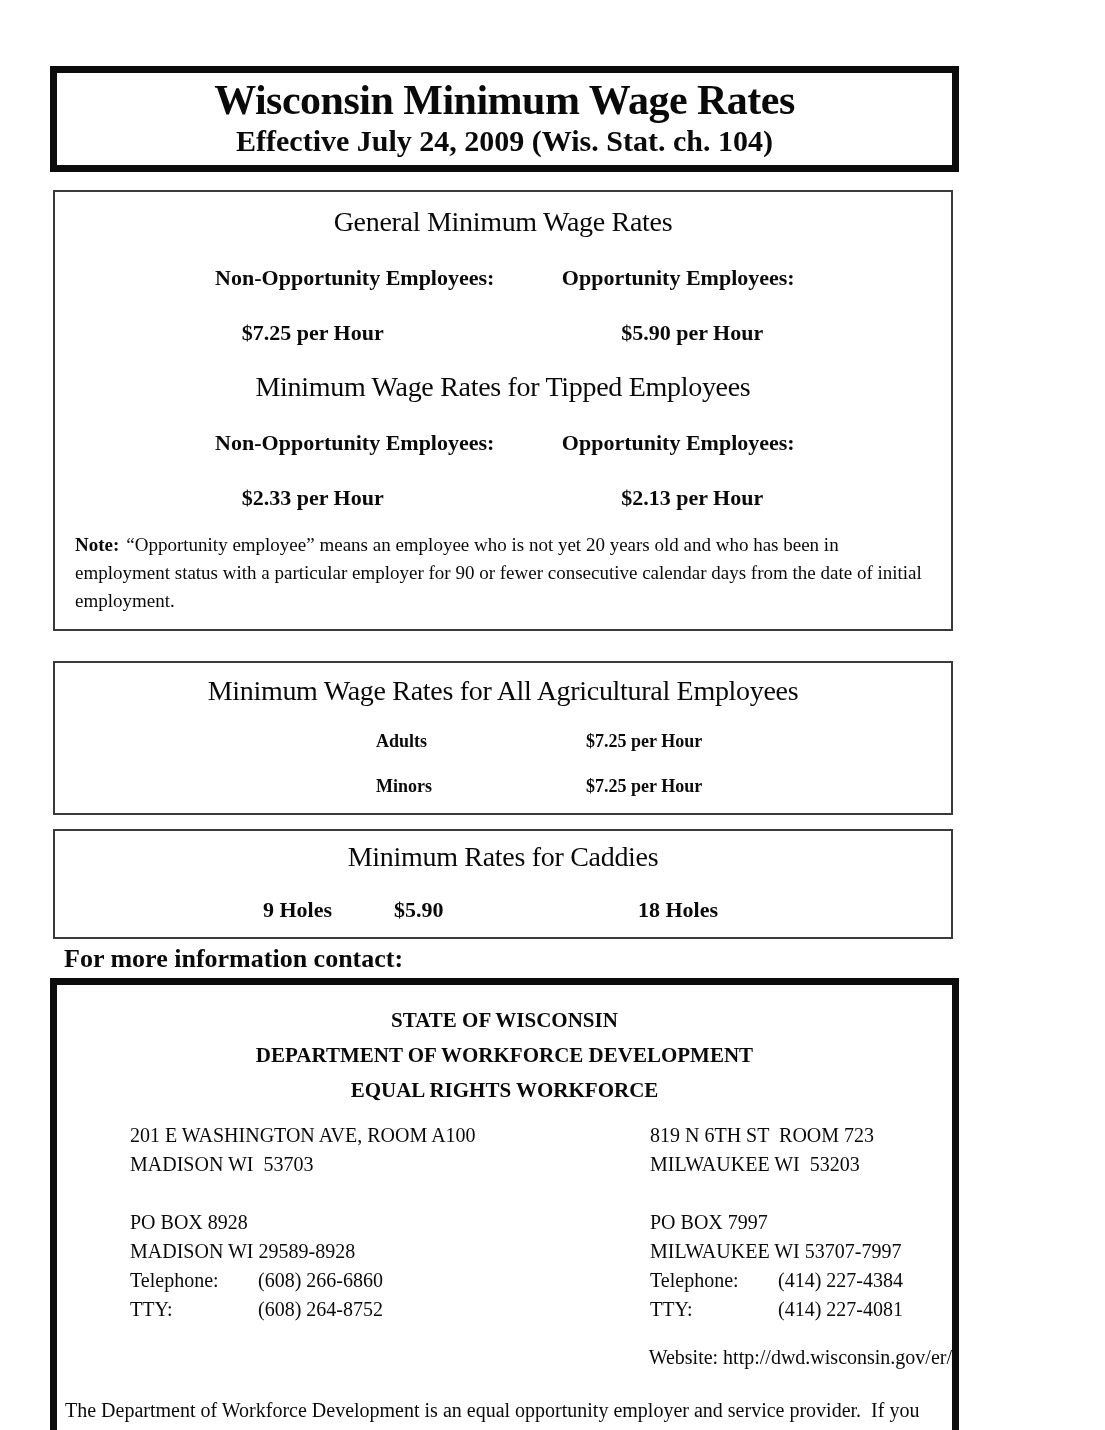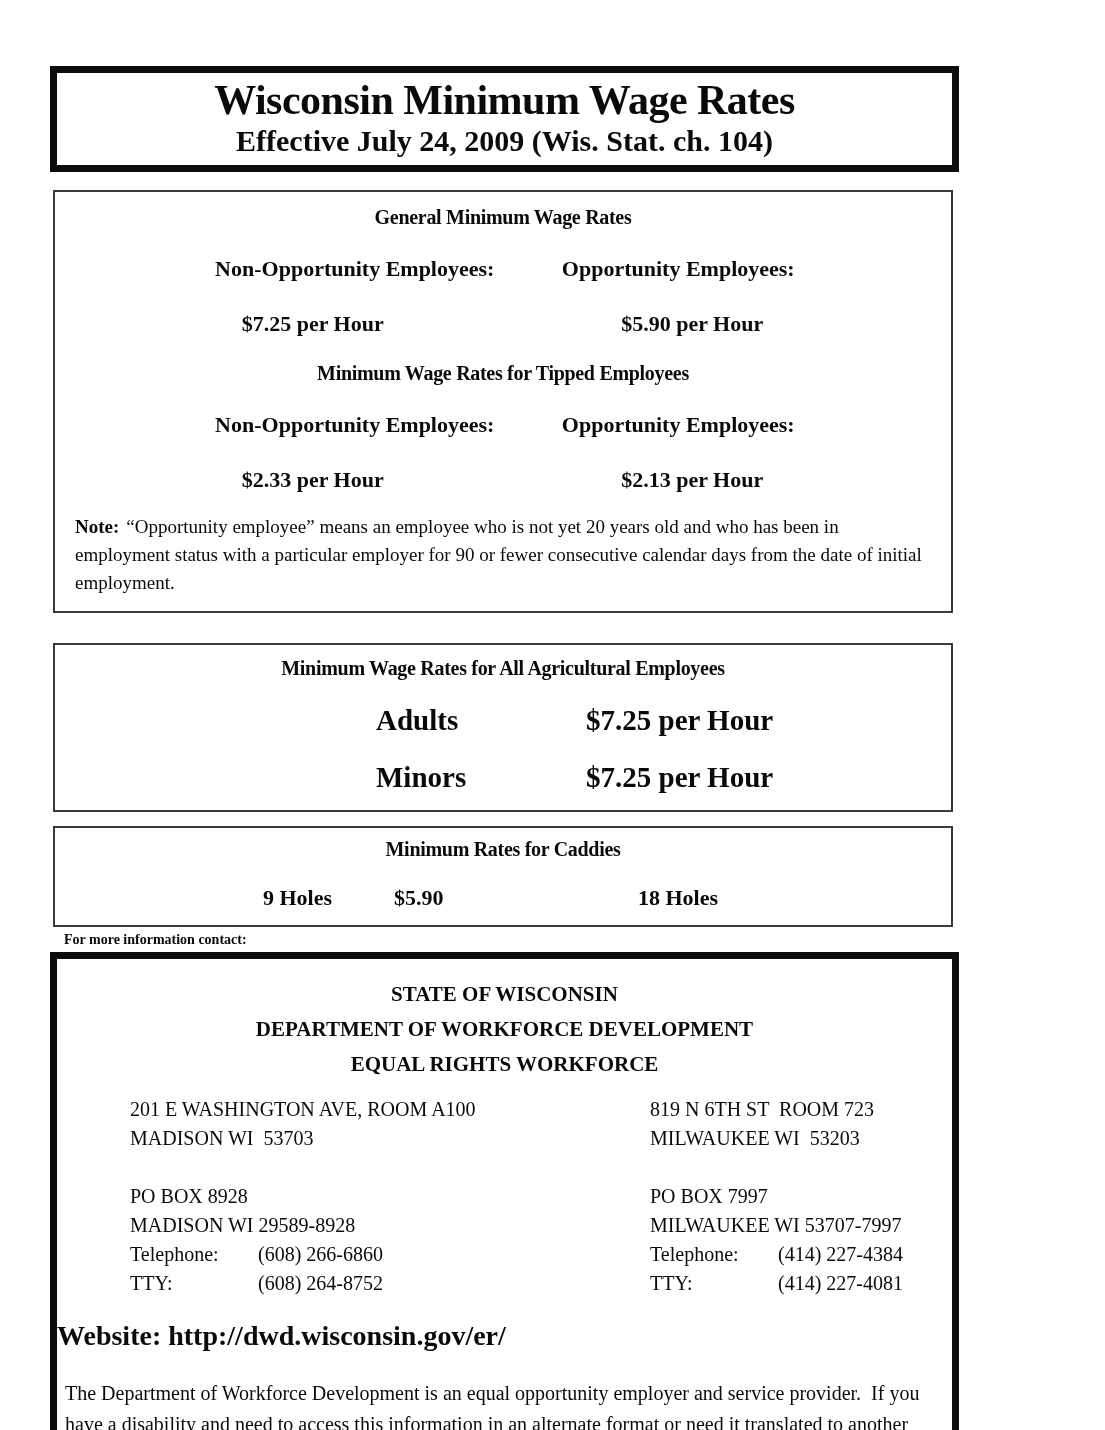--- a/index.html
+++ b/index.html
@@ -17,21 +17,21 @@
     border:7px solid #0c0c0c;
     text-align:center;
     padding:4px 0 8px 0;
   }
   .header-title   { font-size:42px; font-weight:bold; line-height:1.12; letter-spacing:-0.5px; }
   .header-subtitle{ font-size:30px; font-weight:bold; line-height:1.1; }
 
   
   .box { margin:0 54px 0 53px; border:2px solid #3a3a3a; background:#ffffff; }
 
-  .section-title { text-align:center; font-size:20px; font-weight:bold; letter-spacing:-0.3px; }
+  .section-title { text-align:center; font-size:28px; font-weight:normal; letter-spacing:-0.3px; }
 
   .general-box { margin-top:18px; padding:14px 0 14px 0; }
 
   .cols-labels {
     display:grid; grid-template-columns:1fr 1fr;
     padding:0 111px 0 138px; margin-top:27px;
   }
   .cols-rates {
     display:grid; grid-template-columns:1fr 1fr;
     padding:0 69px 0 68px; margin-top:29px;
@@ -44,53 +44,53 @@
     margin:20px 20px 0 20px;
     font-size:19px; line-height:1.48;
   }
   .note b { margin-right:7px; }
   .note span { white-space:pre-wrap; }
 
   .agri-box { margin-top:30px; padding:12px 0 16px 0; }
   .agri-row {
     display:grid; grid-template-columns:210px auto;
     padding-left:321px; margin-top:24px;
-    font-weight:bold; font-size:29px;
+    font-weight:bold; font-size:18px;
   }
 
   .caddies-box { margin-top:14px; padding:10px 0 14px 0; }
   .caddies-row {
     display:grid; grid-template-columns:131px 244px 128px auto;
     padding-left:208px; margin-top:24px;
     font-weight:bold; font-size:22px;
   }
 
   .contact-lead {
     margin:5px 0 4px 64px;
-    font-weight:bold; font-size:14px;
+    font-weight:bold; font-size:26px;
   }
 
   
   .contact-box {
     margin:0 48px 0 50px;
     border:7px solid #0c0c0c;
     padding:18px 0 14px 0;
   }
   .org-lines { text-align:center; font-weight:bold; font-size:21px; line-height:35px; }
 
   .addr-grid {
     display:grid; grid-template-columns:520px auto;
     padding-left:73px; margin-top:13px;
     font-size:20px; line-height:29px;
   }
   .addr-col div { white-space:pre; }
   .addr-gap { height:29px; }
   .phone-row { display:grid; grid-template-columns:128px auto; white-space:pre; }
 
-  .website { text-align:left; font-weight:bold; font-size:28px; margin-top:22px; }
+  .website { text-align:right; font-weight:normal; font-size:20px; margin-top:22px; }
 
   .disclaimer {
     margin:26px 18px 0 8px;
     padding-left:0;
     font-size:20px; line-height:31px;
     white-space:pre-wrap;
   }
   .contact-box .disclaimer { margin-left:8px; }
 </style>
 </head>

